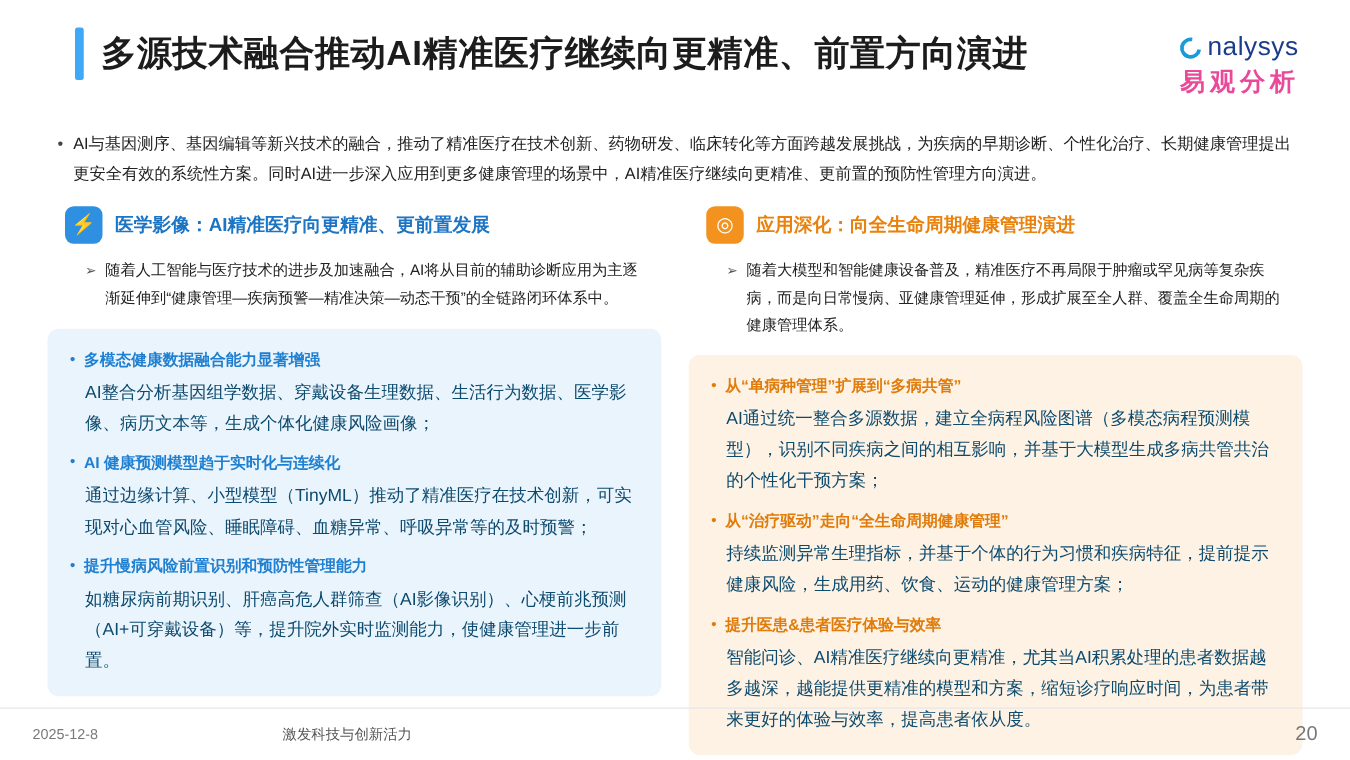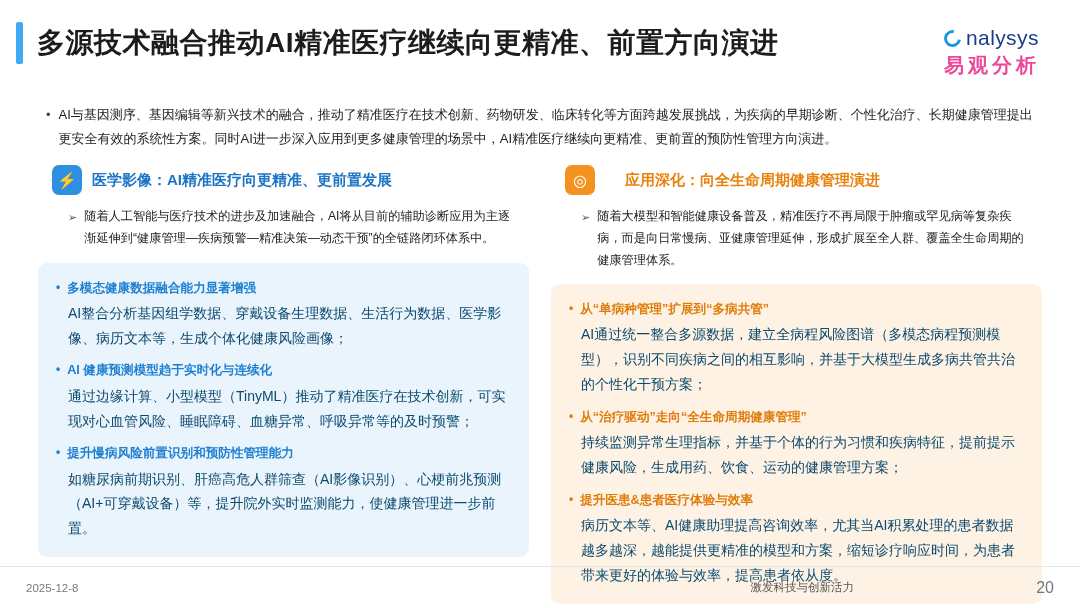--- a/index.html
+++ b/index.html
@@ -8,21 +8,21 @@
     background: #ffffff;
     font-family: "Liberation Sans", sans-serif;
     color: #1a1a1a;
     position: relative;
     overflow: hidden;
   }
 
   
   .header {
     position: relative;
-    padding: 22px 40px 0 16px;
+    padding: 22px 40px 0 60px;
     display: flex;
     align-items: flex-start;
     justify-content: space-between;
   }
   .title-wrap { display: flex; align-items: center; gap: 14px; }
   .title-bar {
     width: 7px; height: 42px;
     background: #3fa9f5;
     border-radius: 2px;
   }
@@ -91,21 +91,21 @@
     align-items: center;
     justify-content: center;
     color: #fff;
     font-size: 16px;
     flex: 0 0 auto;
   }
   .badge.blue { background: #2f8fe0; }
   .badge.orange { background: #f3921f; }
   .col-title { font-size: 15px; font-weight: bold; }
   .col-title.blue { color: #1c74c4; }
-  .col-title.orange { color: #e8820c; margin-left: 20px; }
+  .col-title.orange { color: #e8820c; }
 
   .col-lead {
     display: flex;
     gap: 7px;
     margin: 11px 8px 0 30px;
     font-size: 12.2px;
     line-height: 1.78;
     color: #222;
   }
   .arrow { color: #555; font-size: 11px; padding-top: 2px; }
@@ -143,21 +143,21 @@
     left: 0; right: 0; bottom: 0;
     height: 42px;
     display: flex;
     align-items: center;
     padding: 0 26px;
     font-size: 11.5px;
     color: #7a7a7a;
     border-top: 1px solid #e6e6e6;
   }
   .footer .date { width: 200px; }
-  .footer .center { flex: 1; text-align: right; color: #555; }
+  .footer .center { flex: 1; text-align: left; color: #555; }
   .footer .page { width: 200px; text-align: right; font-size: 16px; color: #777; }
 </style>
 </head>
 <body>
 
 <div class="header">
   <div class="title-wrap">
     <div class="title-bar"></div>
     <div class="title">多源技术融合推动AI精准医疗继续向更精准、前置方向演进</div>
   </div>
@@ -233,21 +233,21 @@
           <span class="bullet">•</span>
           <span>从“治疗驱动”走向“全生命周期健康管理”</span>
         </div>
         <div class="item-body">持续监测异常生理指标，并基于个体的行为习惯和疾病特征，提前提示健康风险，生成用药、饮食、运动的健康管理方案；</div>
       </div>
       <div class="item">
         <div class="item-head orange">
           <span class="bullet">•</span>
           <span>提升医患&amp;患者医疗体验与效率</span>
         </div>
-        <div class="item-body">病历文本等、AI健康助理提高咨询效率，尤其当AI积累处理的患者数据越多越深，越能提供更精准的模型和方案，缩短诊疗响应时间，为患者带来更好的体验与效率，提高患者依从度。</div>
+        <div class="item-body">智能问诊、AI精准医疗继续向更精准，尤其当AI积累处理的患者数据越多越深，越能提供更精准的模型和方案，缩短诊疗响应时间，为患者带来更好的体验与效率，提高患者依从度。</div>
       </div>
     </div>
   </div>
 
 </div>
 
 <div class="footer">
   <div class="date">2025-12-8</div>
   <div class="center">激发科技与创新活力</div>
   <div class="page">20</div>

